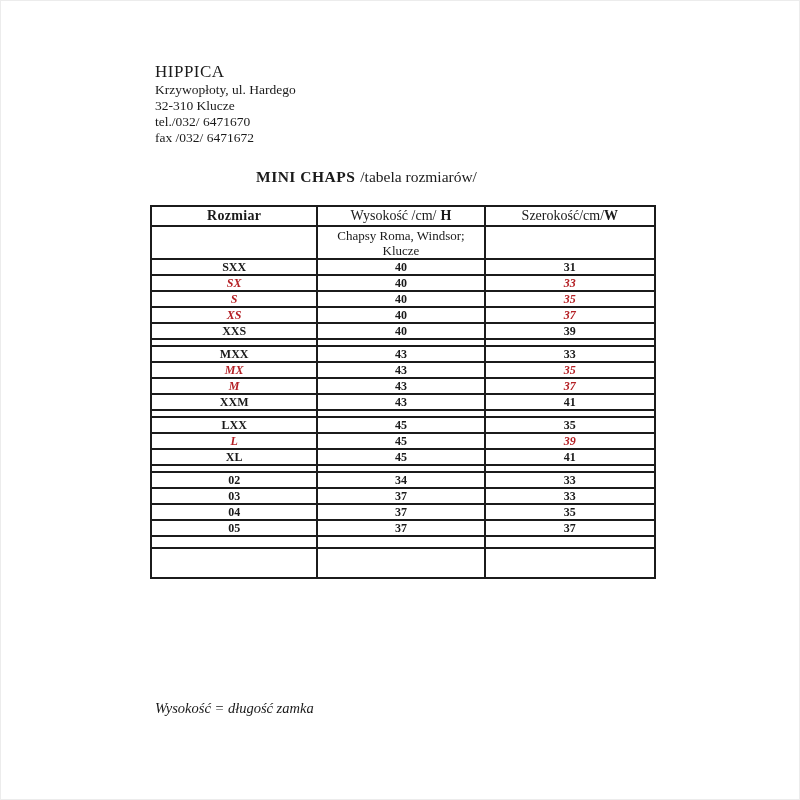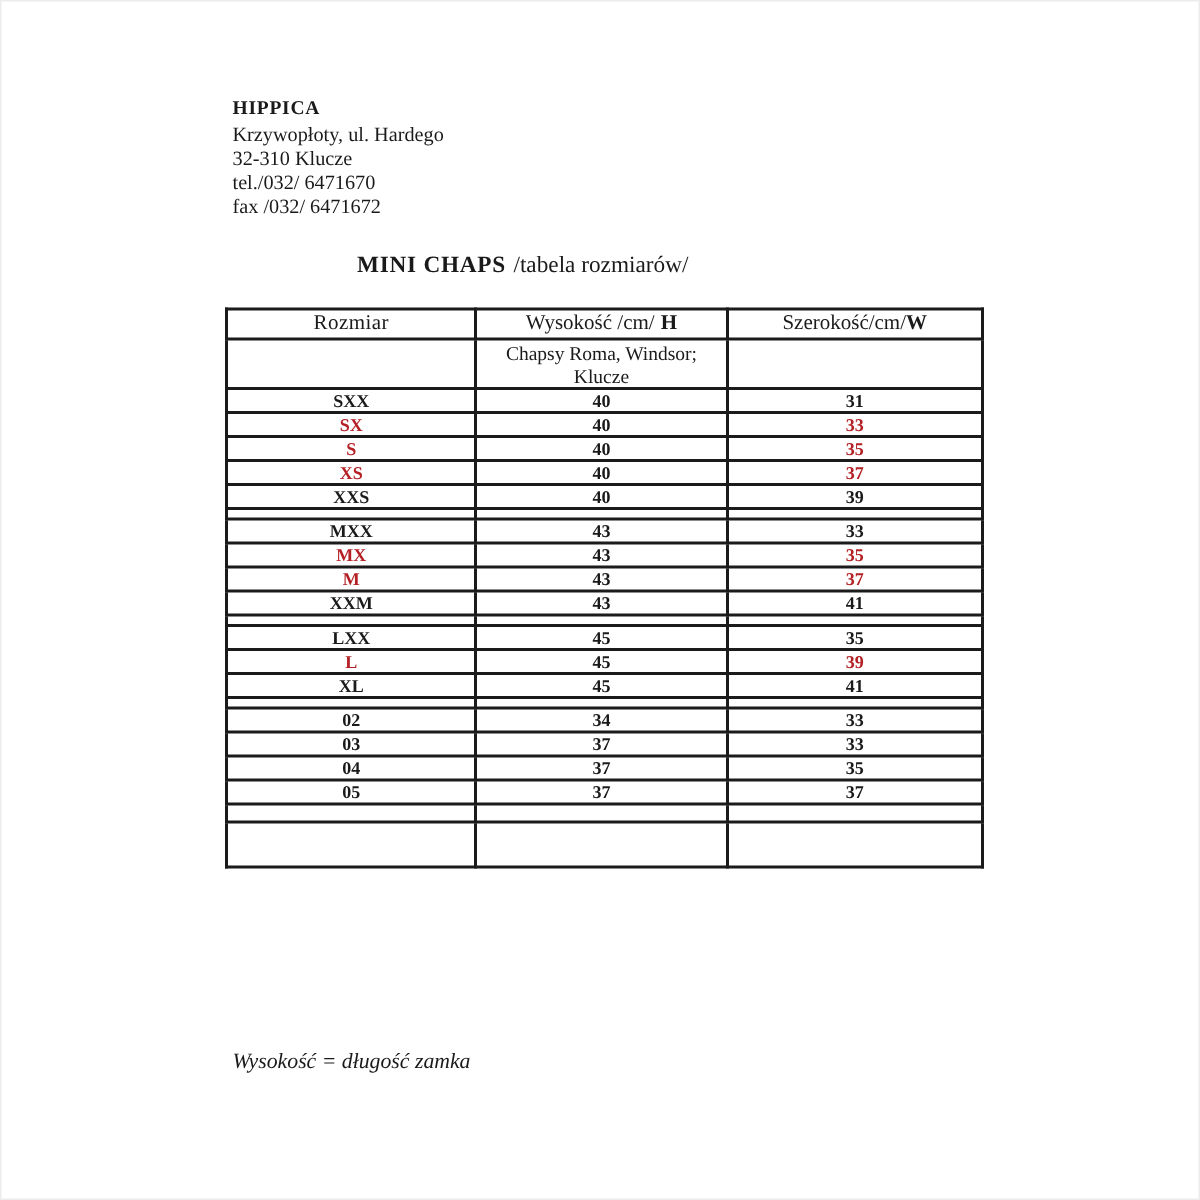--- a/index.html
+++ b/index.html
@@ -22,30 +22,30 @@
 
   
   .company-header {
     position: absolute;
     left: 155px;
     top: 64px;
     font-size: 13.5px;
     line-height: 16px;
   }
   .company-name {
-    font-weight: bold;
-    font-size: 13px;
+    font-weight: normal;
+    font-size: 17px;
     letter-spacing: 0.5px;
     margin-bottom: 2px;
   }
 
   
   .doc-title {
     position: absolute;
-    left: 238px;
+    left: 256px;
     top: 168px;
     font-size: 15.5px;
     white-space: nowrap;
   }
   .doc-title .product { font-weight: bold; letter-spacing: 0.5px; }
   .doc-title .subtitle { margin-left: 5px; }
 
   
   table.size-table {
     position: absolute;
@@ -65,34 +65,34 @@
     vertical-align: middle;
     padding: 0;
     overflow: hidden;
   }
   tr.header-row th {
     height: 20px;
     font-size: 14px;
     font-weight: normal;
     white-space: nowrap;
   }
-  tr.header-row th.size-col { font-weight: normal; letter-spacing: 0.3px; }
+  tr.header-row th.size-col { font-weight: bold; letter-spacing: 0.3px; }
   tr.header-row b.unit-h { margin-left: 4px; }
   tr.subheader-row td {
     height: 33px;
     font-size: 13px;
     line-height: 15px;
   }
   tr.data-row td {
     height: 14px;
     font-size: 12px;
     line-height: 14px;
     font-weight: bold;
   }
-  tr.data-row td.red { color: var(--red); }
+  tr.data-row td.red { color: var(--red); font-style: italic; }
   tr.spacer-row td { height: 7px; }
   tr.tail-thin td { height: 12px; }
   tr.tail-tall td { height: 30px; }
 
   
   .footer-note {
     position: absolute;
     left: 155px;
     top: 700px;
     font-size: 14.5px;

